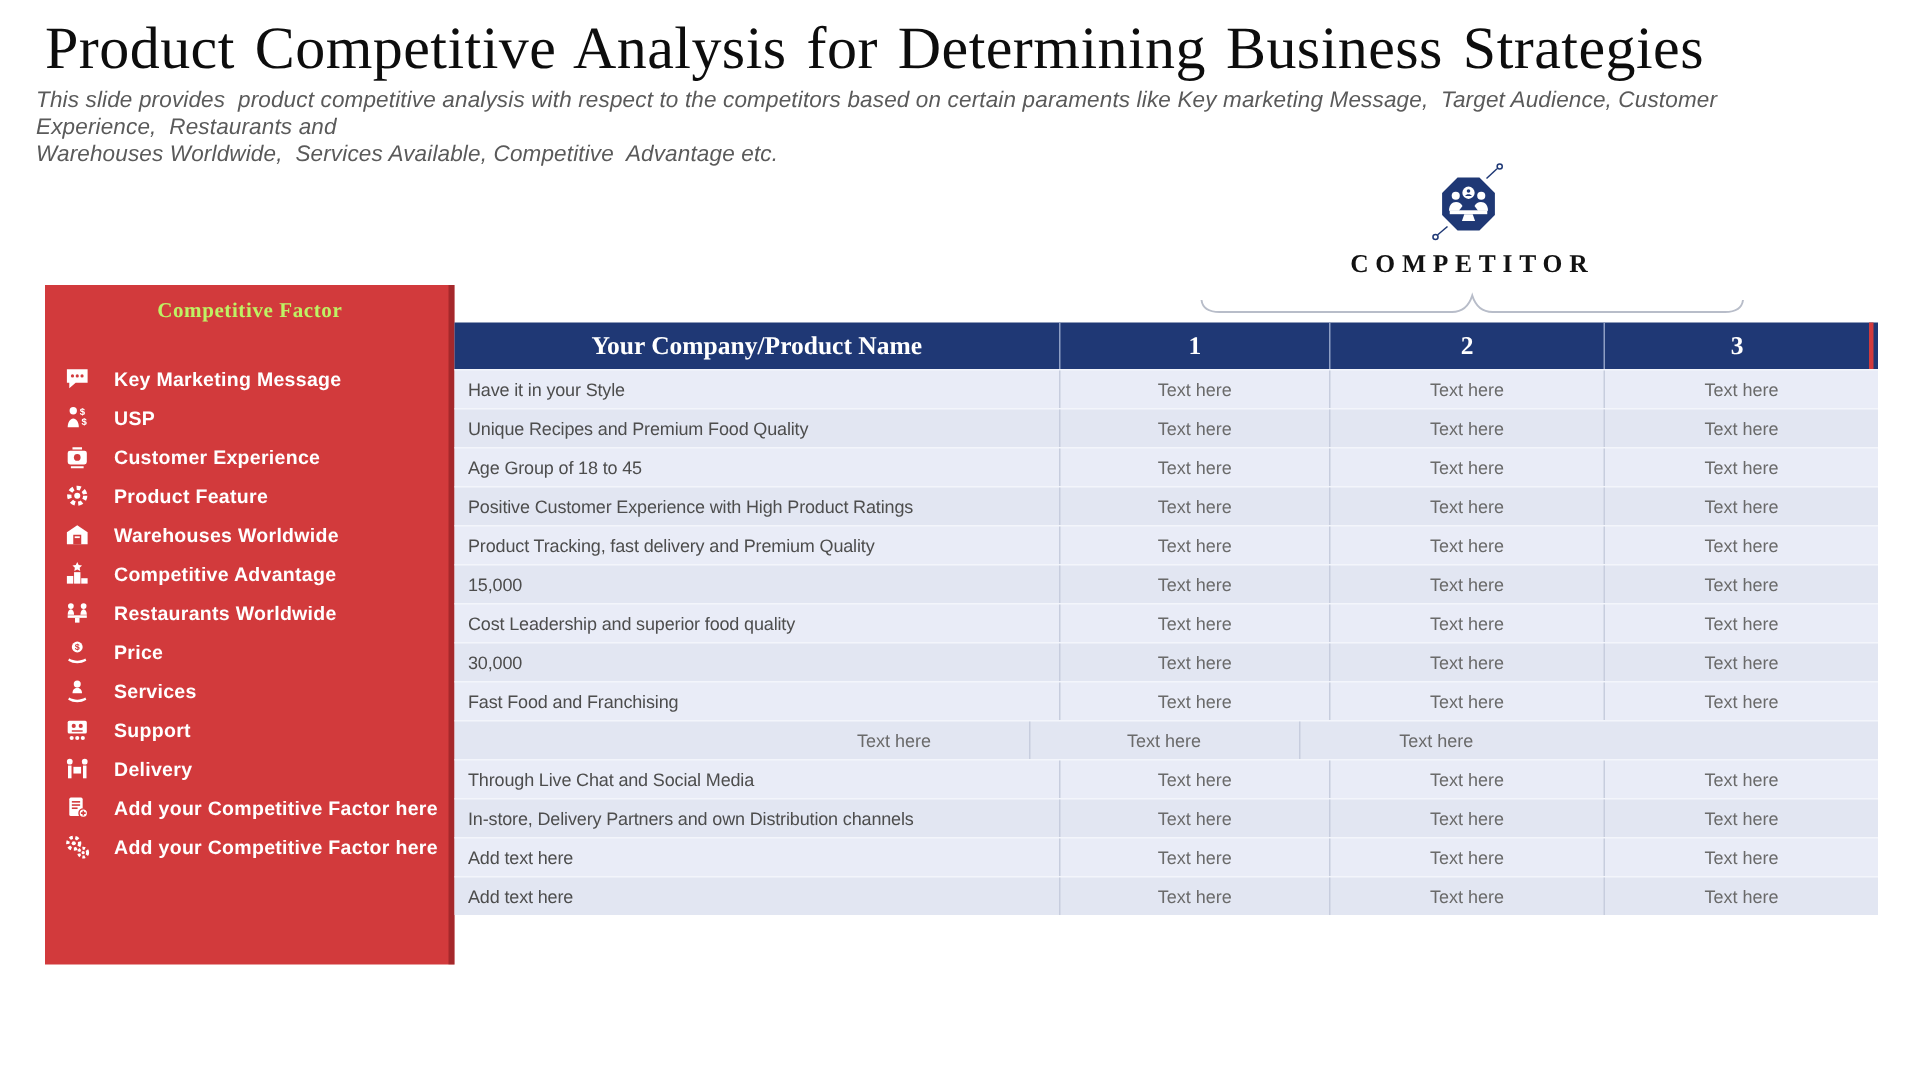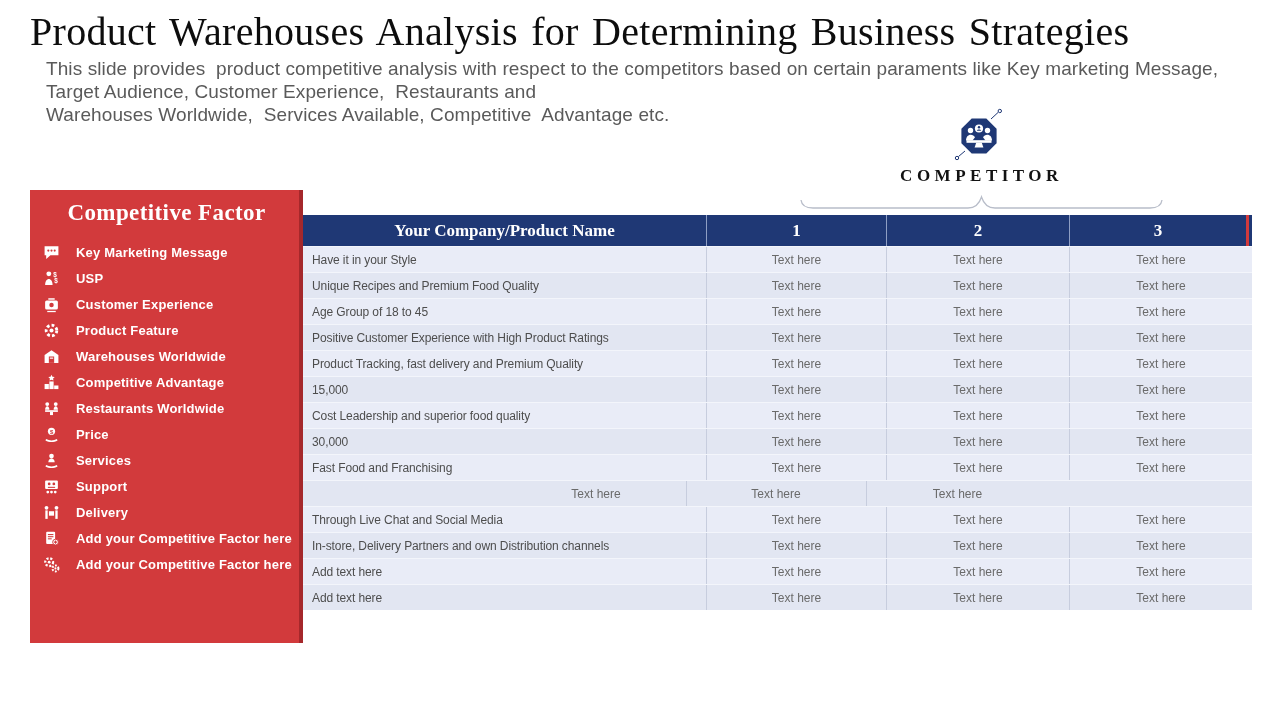--- a/index.html
+++ b/index.html
@@ -3,30 +3,30 @@
 <meta charset="utf-8">
 <style>
   html,body{margin:0;padding:0;background:#fff;}
   .slide{position:relative;width:1280px;height:720px;background:#ffffff;overflow:hidden;
          font-family:"Liberation Sans","DejaVu Sans",sans-serif;}
 
   
   .title{position:absolute;left:30px;top:10px;width:1190px;
          font-family:"Liberation Serif","DejaVu Serif",serif;
          font-size:40px;font-weight:500;color:#0d0d0d;letter-spacing:.3px;word-spacing:3px;line-height:1.1;}
-  .subtitle{position:absolute;left:46px;top:58px;width:1200px;
-            font-size:19px;color:#5a5a5a;line-height:1.2;
+  .subtitle{position:absolute;left:24px;top:58px;width:1200px;
+            font-size:15px;font-style:italic;color:#5a5a5a;line-height:1.2;
             letter-spacing:.1px;white-space:pre-wrap;}
 
   
   .sidebar{position:absolute;left:30px;top:190px;width:273px;height:453px;
            background:#D23A3C;box-shadow:inset -4px 0 0 rgba(110,20,22,.45);}
   .sidebar-header{margin-top:10px;text-align:center;
                   font-family:"Liberation Serif","DejaVu Serif",serif;
-                  font-size:23px;font-weight:bold;color:#ffffff;letter-spacing:.4px;}
+                  font-size:14px;font-weight:bold;color:#bef264;letter-spacing:.4px;}
   .sidebar-items{position:absolute;top:49px;left:0;right:4px;}
   .side-item{display:flex;align-items:center;height:26px;padding-left:10px;cursor:default;}
   .si-icon{width:22px;height:18px;flex:0 0 22px;display:flex;align-items:center;justify-content:center;margin-right:14px;}
   .si-icon svg{width:17px;height:17px;display:block;}
   .si-label{font-size:13px;font-weight:bold;color:#ffffff;letter-spacing:.2px;white-space:nowrap;}
 
   
   .competitor-icon{position:absolute;left:950px;top:108px;width:60px;height:58px;}
   .competitor-label{position:absolute;left:800px;top:166px;width:363px;text-align:center;
                     font-family:"Liberation Serif","DejaVu Serif",serif;
@@ -51,21 +51,21 @@
   .td-name{width:404px;padding-left:9px;border-right:1px solid #c7cdde;letter-spacing:-.1px;}
   .td-val{width:180px;justify-content:center;color:#6a6a6a;border-right:1px solid #c7cdde;}
   .td-val:nth-child(3){width:183px;}
   .td-val:last-child{width:182px;border-right:none;}
 </style>
 </head>
 <body>
 
 <div class="slide">
 
-  <div class="title">Product Warehouses Analysis for Determining Business Strategies</div>
+  <div class="title">Product Competitive Analysis for Determining Business Strategies</div>
   <div class="subtitle"><span>This slide provides  product competitive analysis with respect to the competitors based on certain paraments like Key marketing Message,  Target Audience, Customer Experience,  Restaurants and</span>
 <span>Warehouses Worldwide,  Services Available, Competitive  Advantage etc.</span></div>
 
   <div class="sidebar">
     <div class="sidebar-header">Competitive Factor</div>
     <div class="sidebar-items">
         <div class="side-item">
           <span class="si-icon">
             <svg viewBox="0 0 16 16">
               <path d="M1.5 2h13v8.5H7L3 14v-3.5H1.5z" fill="#ffffff"></path>

